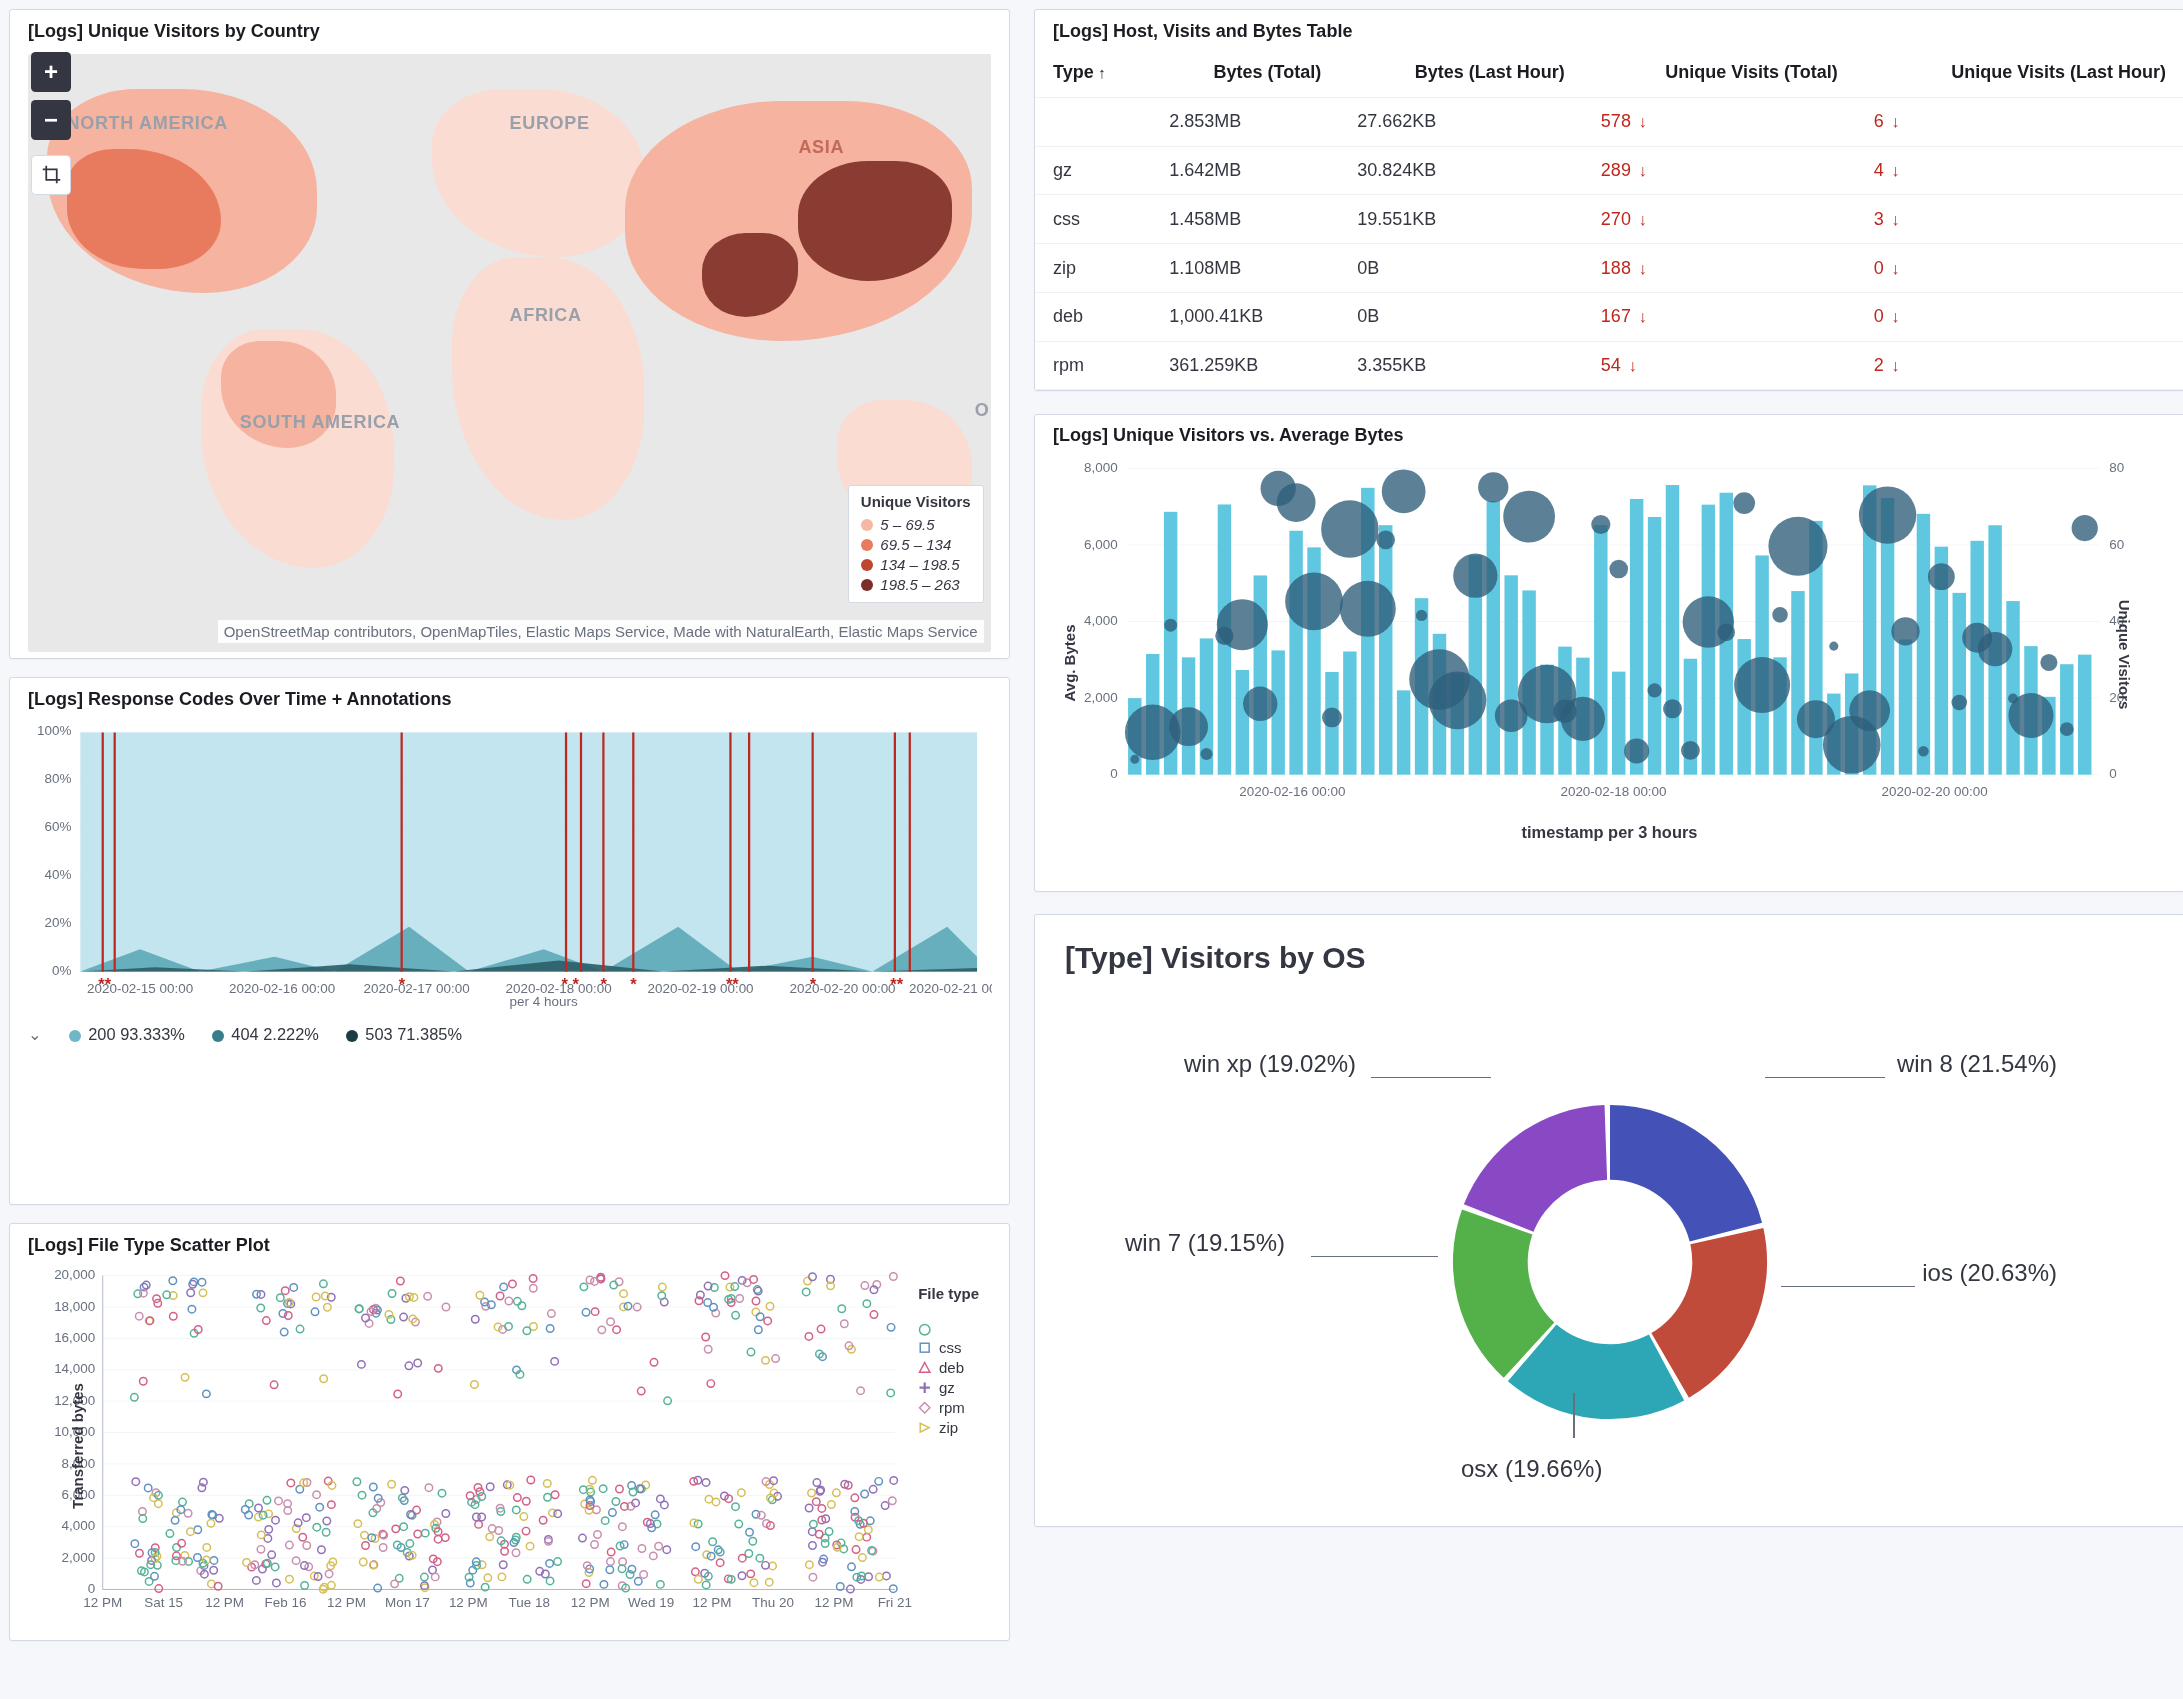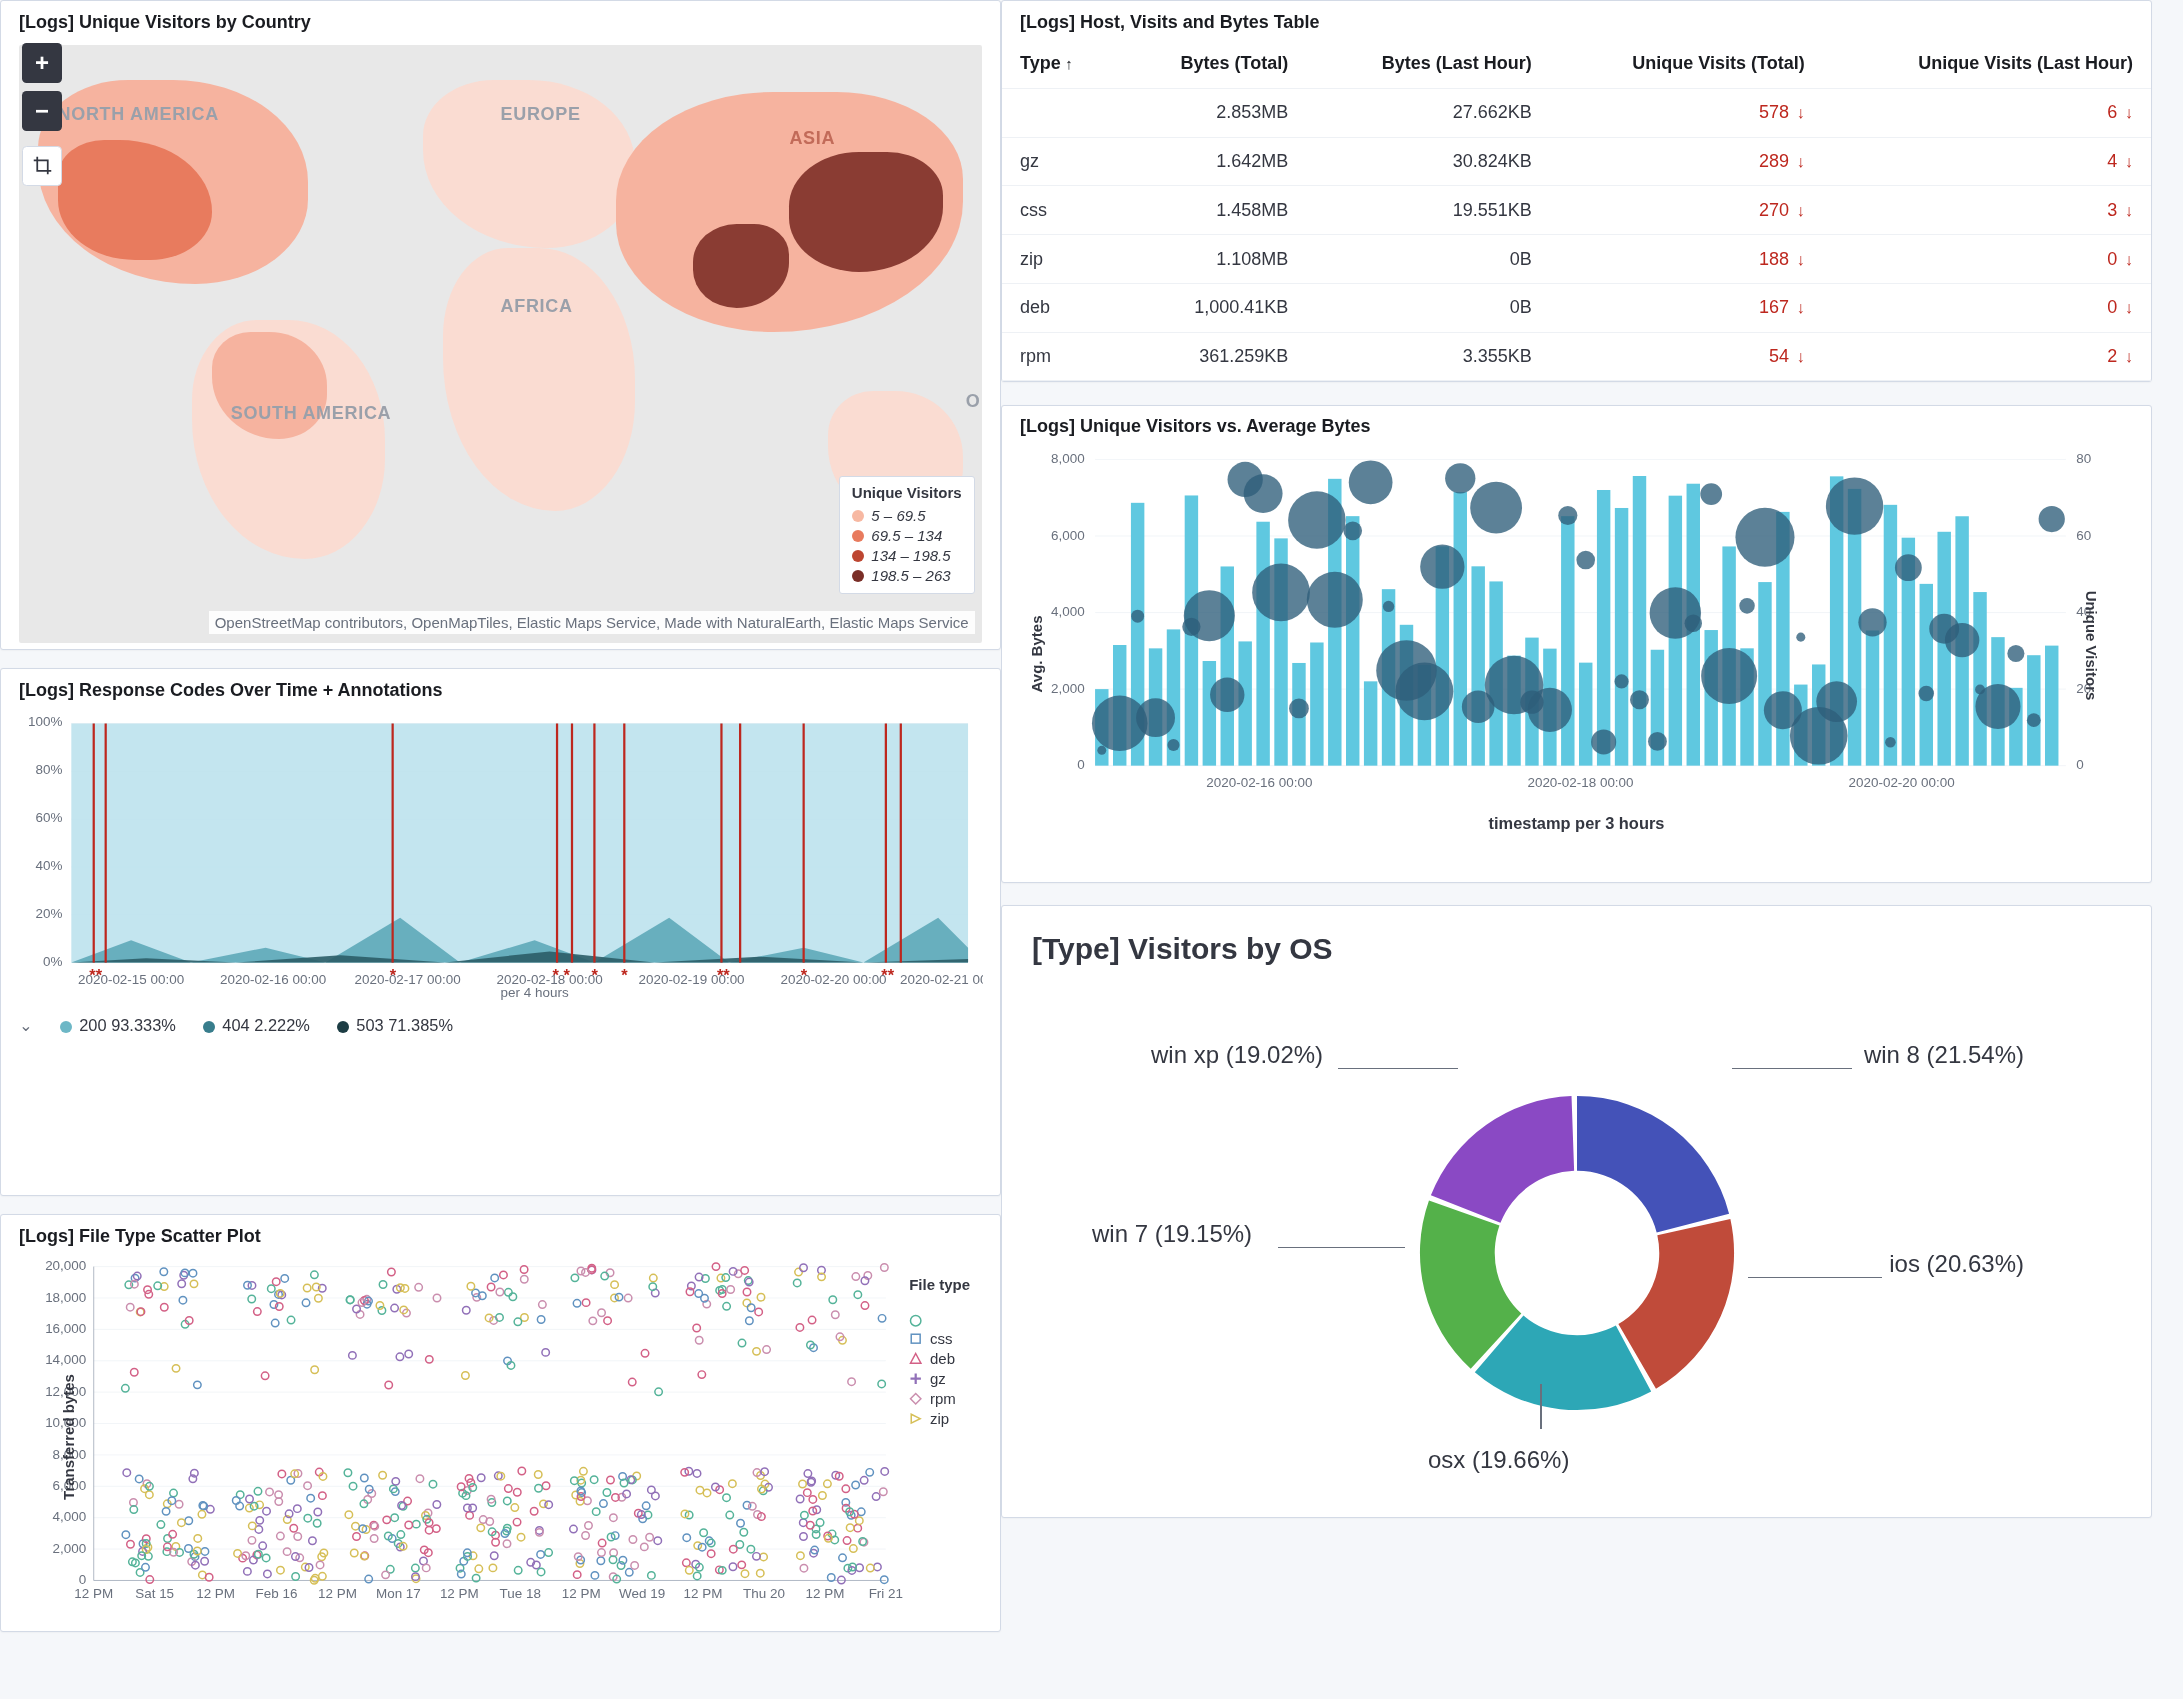--- a/index.html
+++ b/index.html
@@ -1,17 +1,17 @@
 <!DOCTYPE html>
 <html style="font-size:12px"><head>
 <meta charset="utf-8">
 <style>
   * { box-sizing: border-box; margin: 0; padding: 0; }
   html, body { width: 2183px; height: 1700px; background: #f5f7fa; font-family: -apple-system, BlinkMacSystemFont, "Segoe UI", Helvetica, Arial, sans-serif; color: #343741; }
-  .dashboard { display: grid; grid-template-columns: 1001px 1151px; }
+  .dashboard { display: grid; grid-template-columns: 1001px 1151px; gap: 24px; padding: 9px; }
   .left-col { display: flex; flex-direction: column; gap: 18px; }
   .right-col { display: flex; flex-direction: column; gap: 22.4px; }
   .panel { background: #fff; border: 0.7px solid #d3dae6; border-radius: 3px; box-shadow: 0 0.7px 1.5px rgba(0,0,0,0.03); }
   .panel-title { font-size: 18px; font-weight: 700; padding: 10.5px 18px 7.5px; color:#1a1c21; }
   
   .map-panel { height: 650px; position: relative; }
   .map-body { position: relative; height: 598px; margin: 4.5px 18px 0 18px; overflow: hidden; border-radius:2.2px; }
   .map-controls { position: absolute; left: 21px; top: 42px; display:flex; flex-direction:column; gap:7.5px; z-index:40; }
   .map-btn { width:40px; height:40px; background:#343741; color:#fff; border-radius:4.5px; display:flex; align-items:center; justify-content:center; font-size:24px; font-weight:600; cursor:pointer;}
   .map-btn.light { background:#fff; color:#343741; border:0.7px solid #d3dae6; margin-top:7.5px;}
@@ -38,21 +38,21 @@
   .scatter-legend { position:absolute; right:30px; top:22.4px; font-size:15px;}
   .scatter-legend h4 { font-weight:700; margin-bottom:19px;}
   .sl-row { display:flex; align-items:center; gap:7.5px; padding:1.5px 0;}
   .sl-sym { width:13.4px; height:13.4px; display:inline-block; }
   .ylabel-v { position:absolute; left:4.5px; top:50%; transform:translateY(-50%) rotate(-90deg); transform-origin:center; font-size:15px; font-weight:700; color:#343741; white-space:nowrap;}
   
   .table-panel { }
   .tbl { width:100%; border-collapse:collapse; font-size:18px; }
   .tbl th { text-align:right; padding:13.4px 18px; font-weight:700; color:#1a1c21; border-bottom:0.7px solid #eef1f5;}
   .tbl th.left { text-align:left;}
-  .tbl td { text-align:right; padding:13.4px 18px; border-bottom:0.7px solid #eef1f5; color:#343741;}
+  .tbl td { padding:13.4px 18px; border-bottom:0.7px solid #eef1f5; color:#343741;}
   .tbl td.left { text-align:left;}
   .red { color:#bd271e; font-weight:500; }
   .down-ico { color:#bd271e; font-size:16.4px; margin-left:7.5px; }
   
   .bubble-panel { height: 478px; }
   .bubble-body { padding: 7.5px 18px 7.5px 18px; height:418px; position:relative;}
   .ylabel-r { position:absolute; right:4.5px; top:46%; transform: rotate(90deg); transform-origin:center; font-size:15px; font-weight:700;}
   .xlabel-c { text-align:center; font-size:16.4px; font-weight:700; color:#343741; padding:7.5px 0 3px;}
   
   .donut-panel { height: 613px; padding-bottom:22.4px;}

